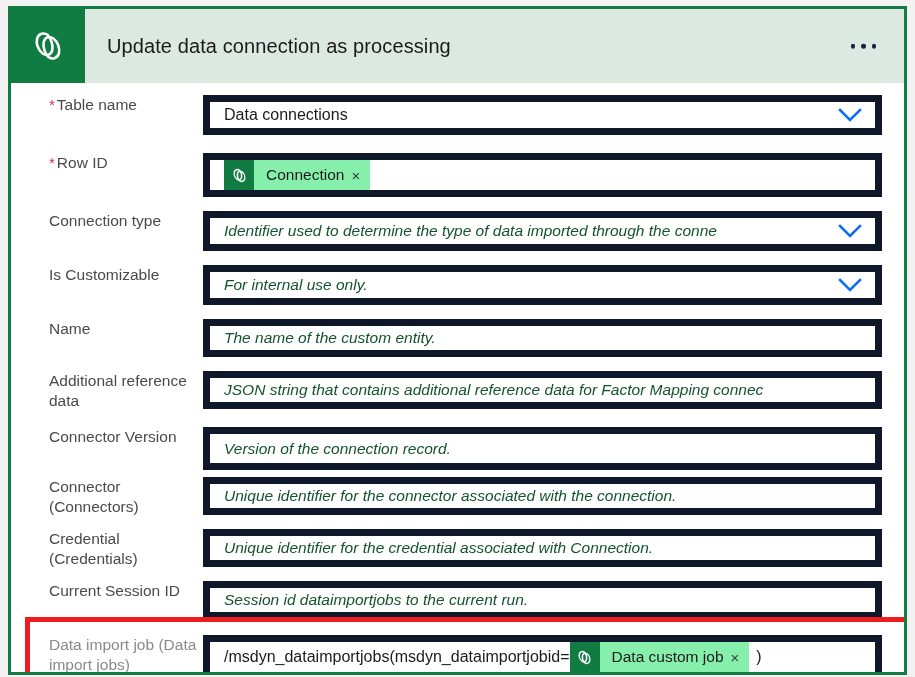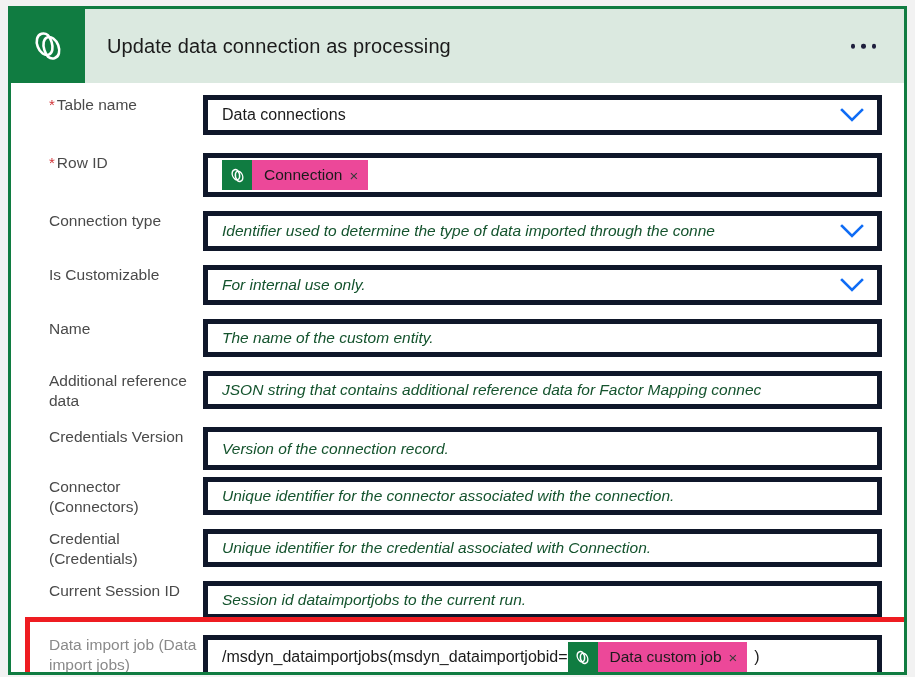--- a/index.html
+++ b/index.html
@@ -100,21 +100,21 @@
   .req-star {
     color: #d13438;
     font-size: 15px;
     margin-right: 2px;
   }
   .field-control {
     position: relative;
     flex: 1 1 auto;
     margin-right: 22px;
     height: 40px;
-    border: 5px solid #0f172a;
+    border: 7px solid #0f172a;
     background: #fff;
     box-sizing: border-box;
     display: flex;
     align-items: center;
     overflow: hidden;
   }
   .placeholder {
     padding-left: 14px;
     font-size: 15.5px;
     color: #14532d;
@@ -134,21 +134,21 @@
     top: 50%;
     transform: translateY(-50%);
     cursor: pointer;
     line-height: 0;
   }
 
   
   .token {
     display: inline-flex;
     align-items: center;
-    background: #ec4899;
+    background: #86efac;
     height: 30px;
     flex: 0 0 auto;
   }
   .token-icon {
     width: 30px;
     height: 30px;
     background: #107c41;
     display: flex;
     align-items: center;
     justify-content: center;
@@ -275,21 +275,21 @@
         </div>
       </div>
       <div class="field-row" style="top: 288px;">
         <div class="field-label">Additional reference
 data</div>
         <div class="field-control" style="height: 38px;">
           <span class="placeholder">JSON string that contains additional reference data for Factor Mapping connec</span>
         </div>
       </div>
       <div class="field-row" style="top: 344px;">
-        <div class="field-label">Credentials Version</div>
+        <div class="field-label">Connector Version</div>
         <div class="field-control" style="height: 43px;">
           <span class="placeholder">Version of the connection record.</span>
         </div>
       </div>
       <div class="field-row" style="top: 394px;">
         <div class="field-label">Connector (Connectors)</div>
         <div class="field-control" style="height: 38px;">
           <span class="placeholder">Unique identifier for the connector associated with the connection.</span>
         </div>
       </div>

